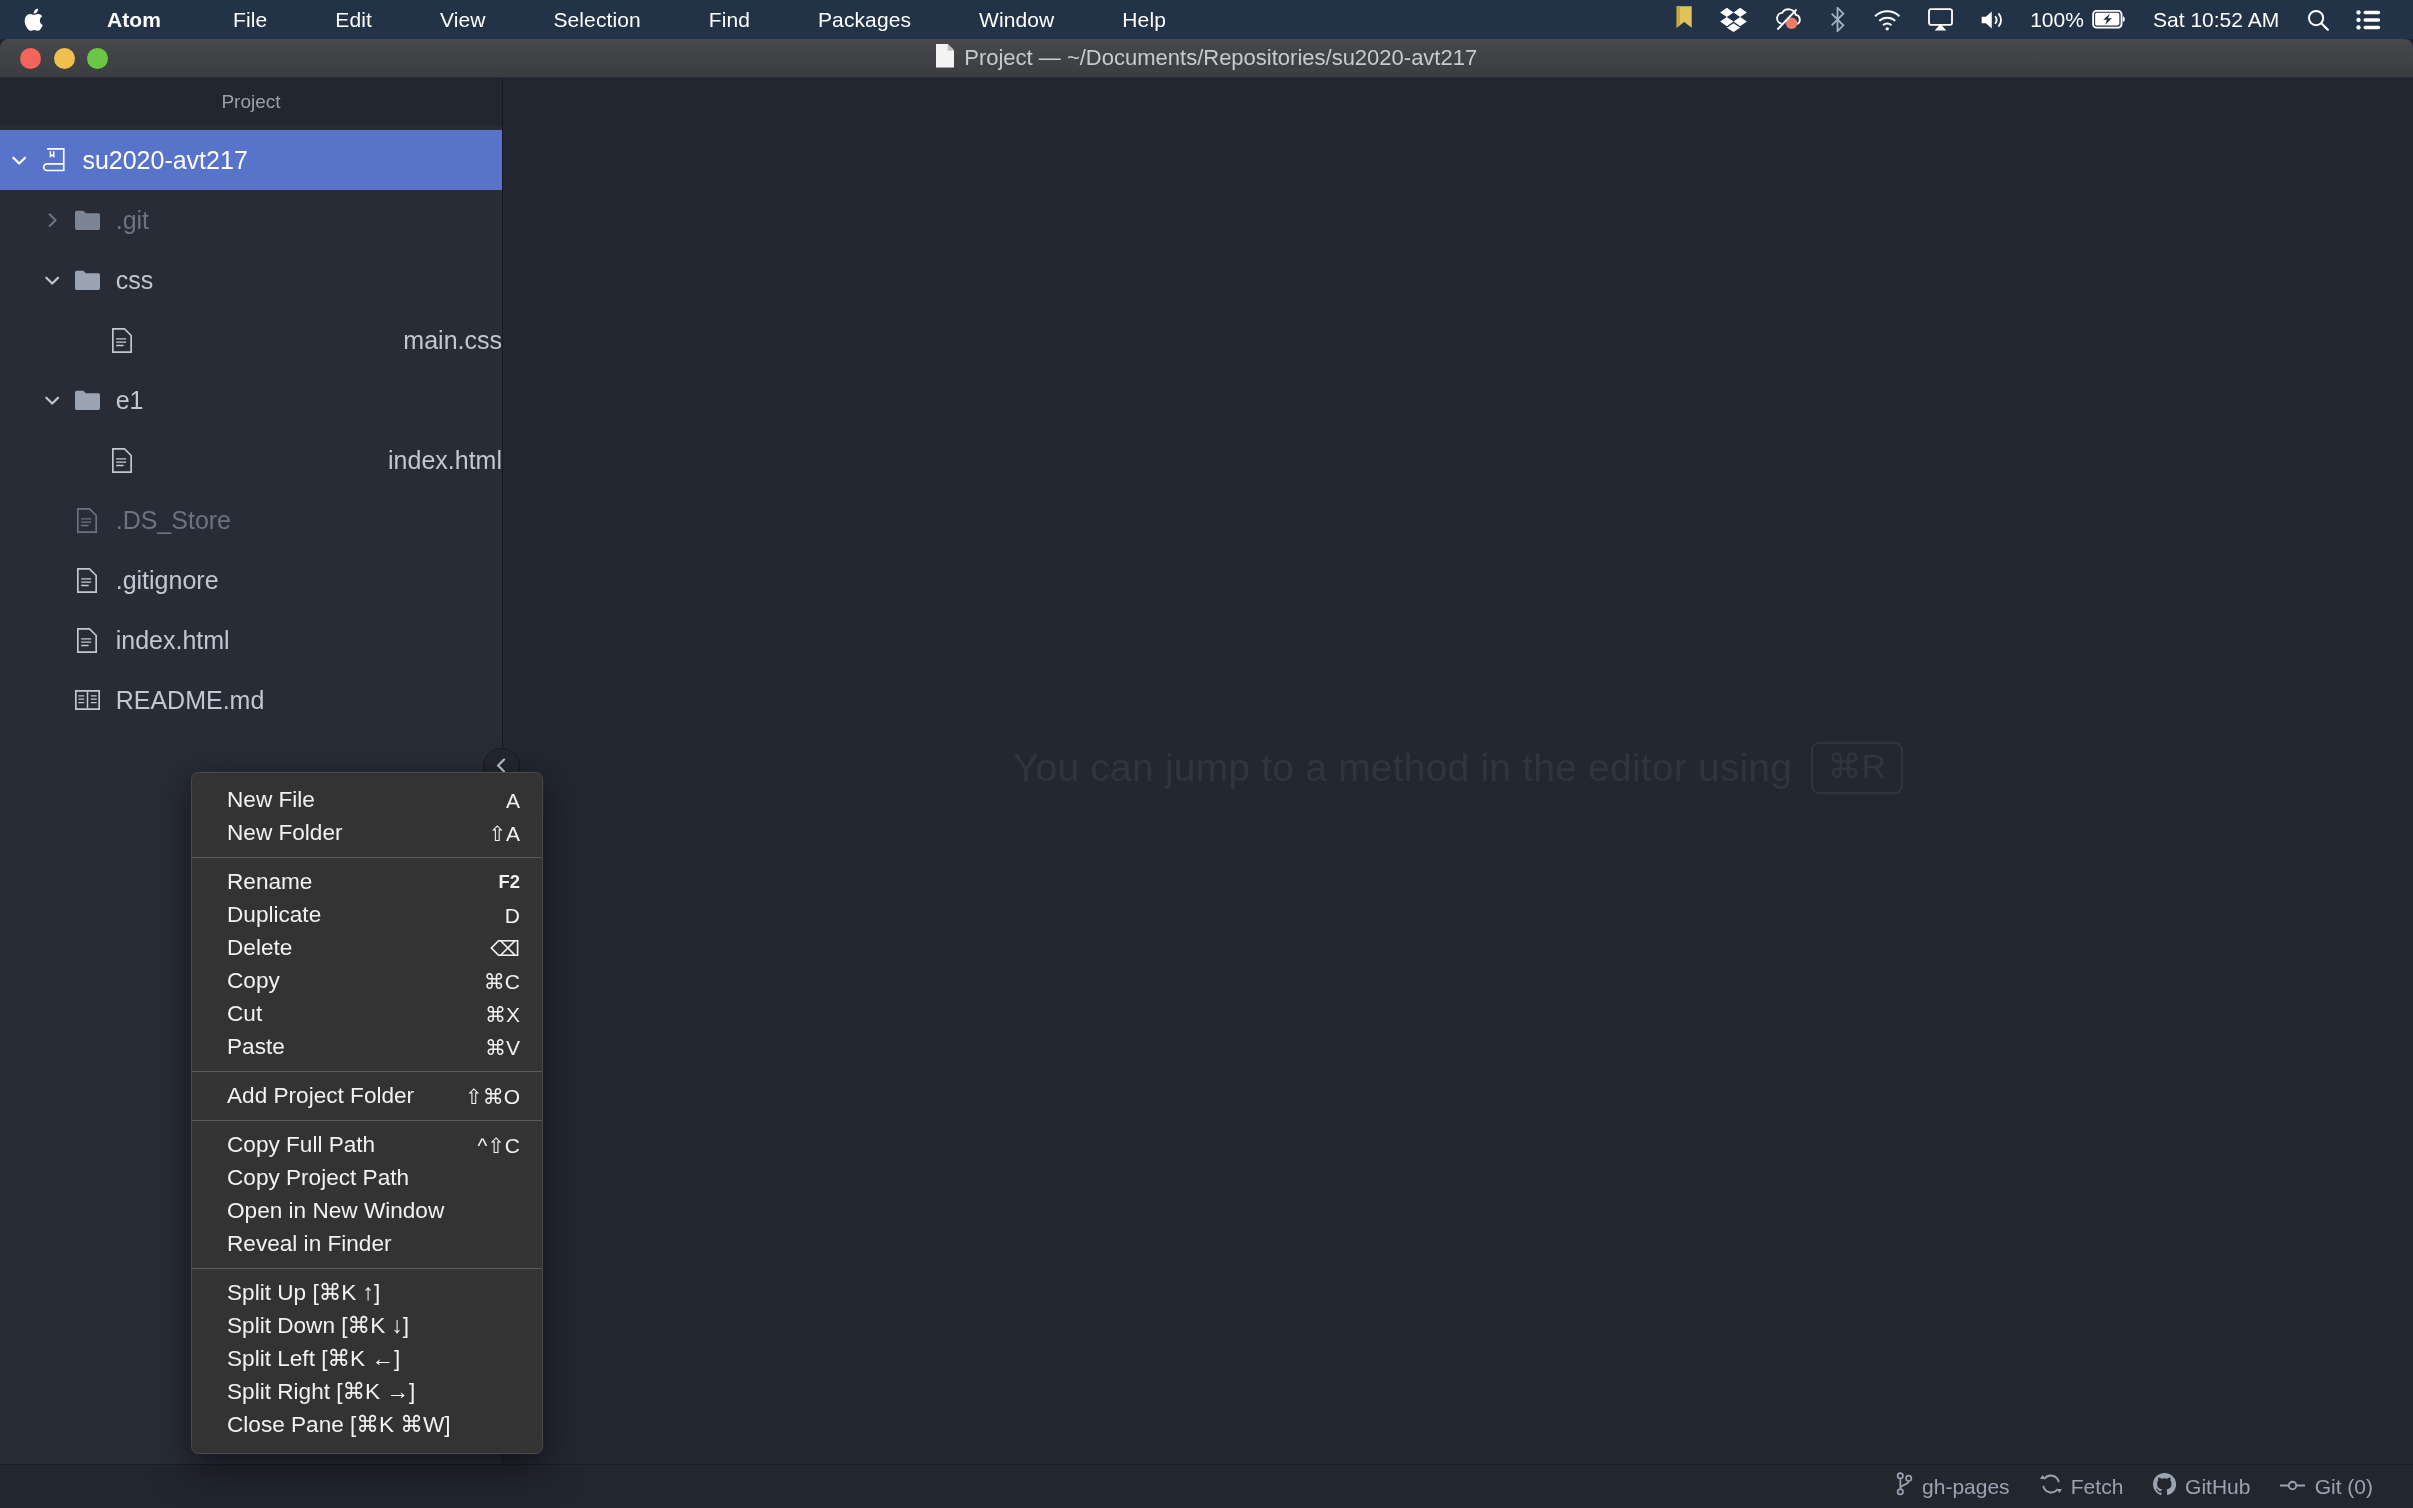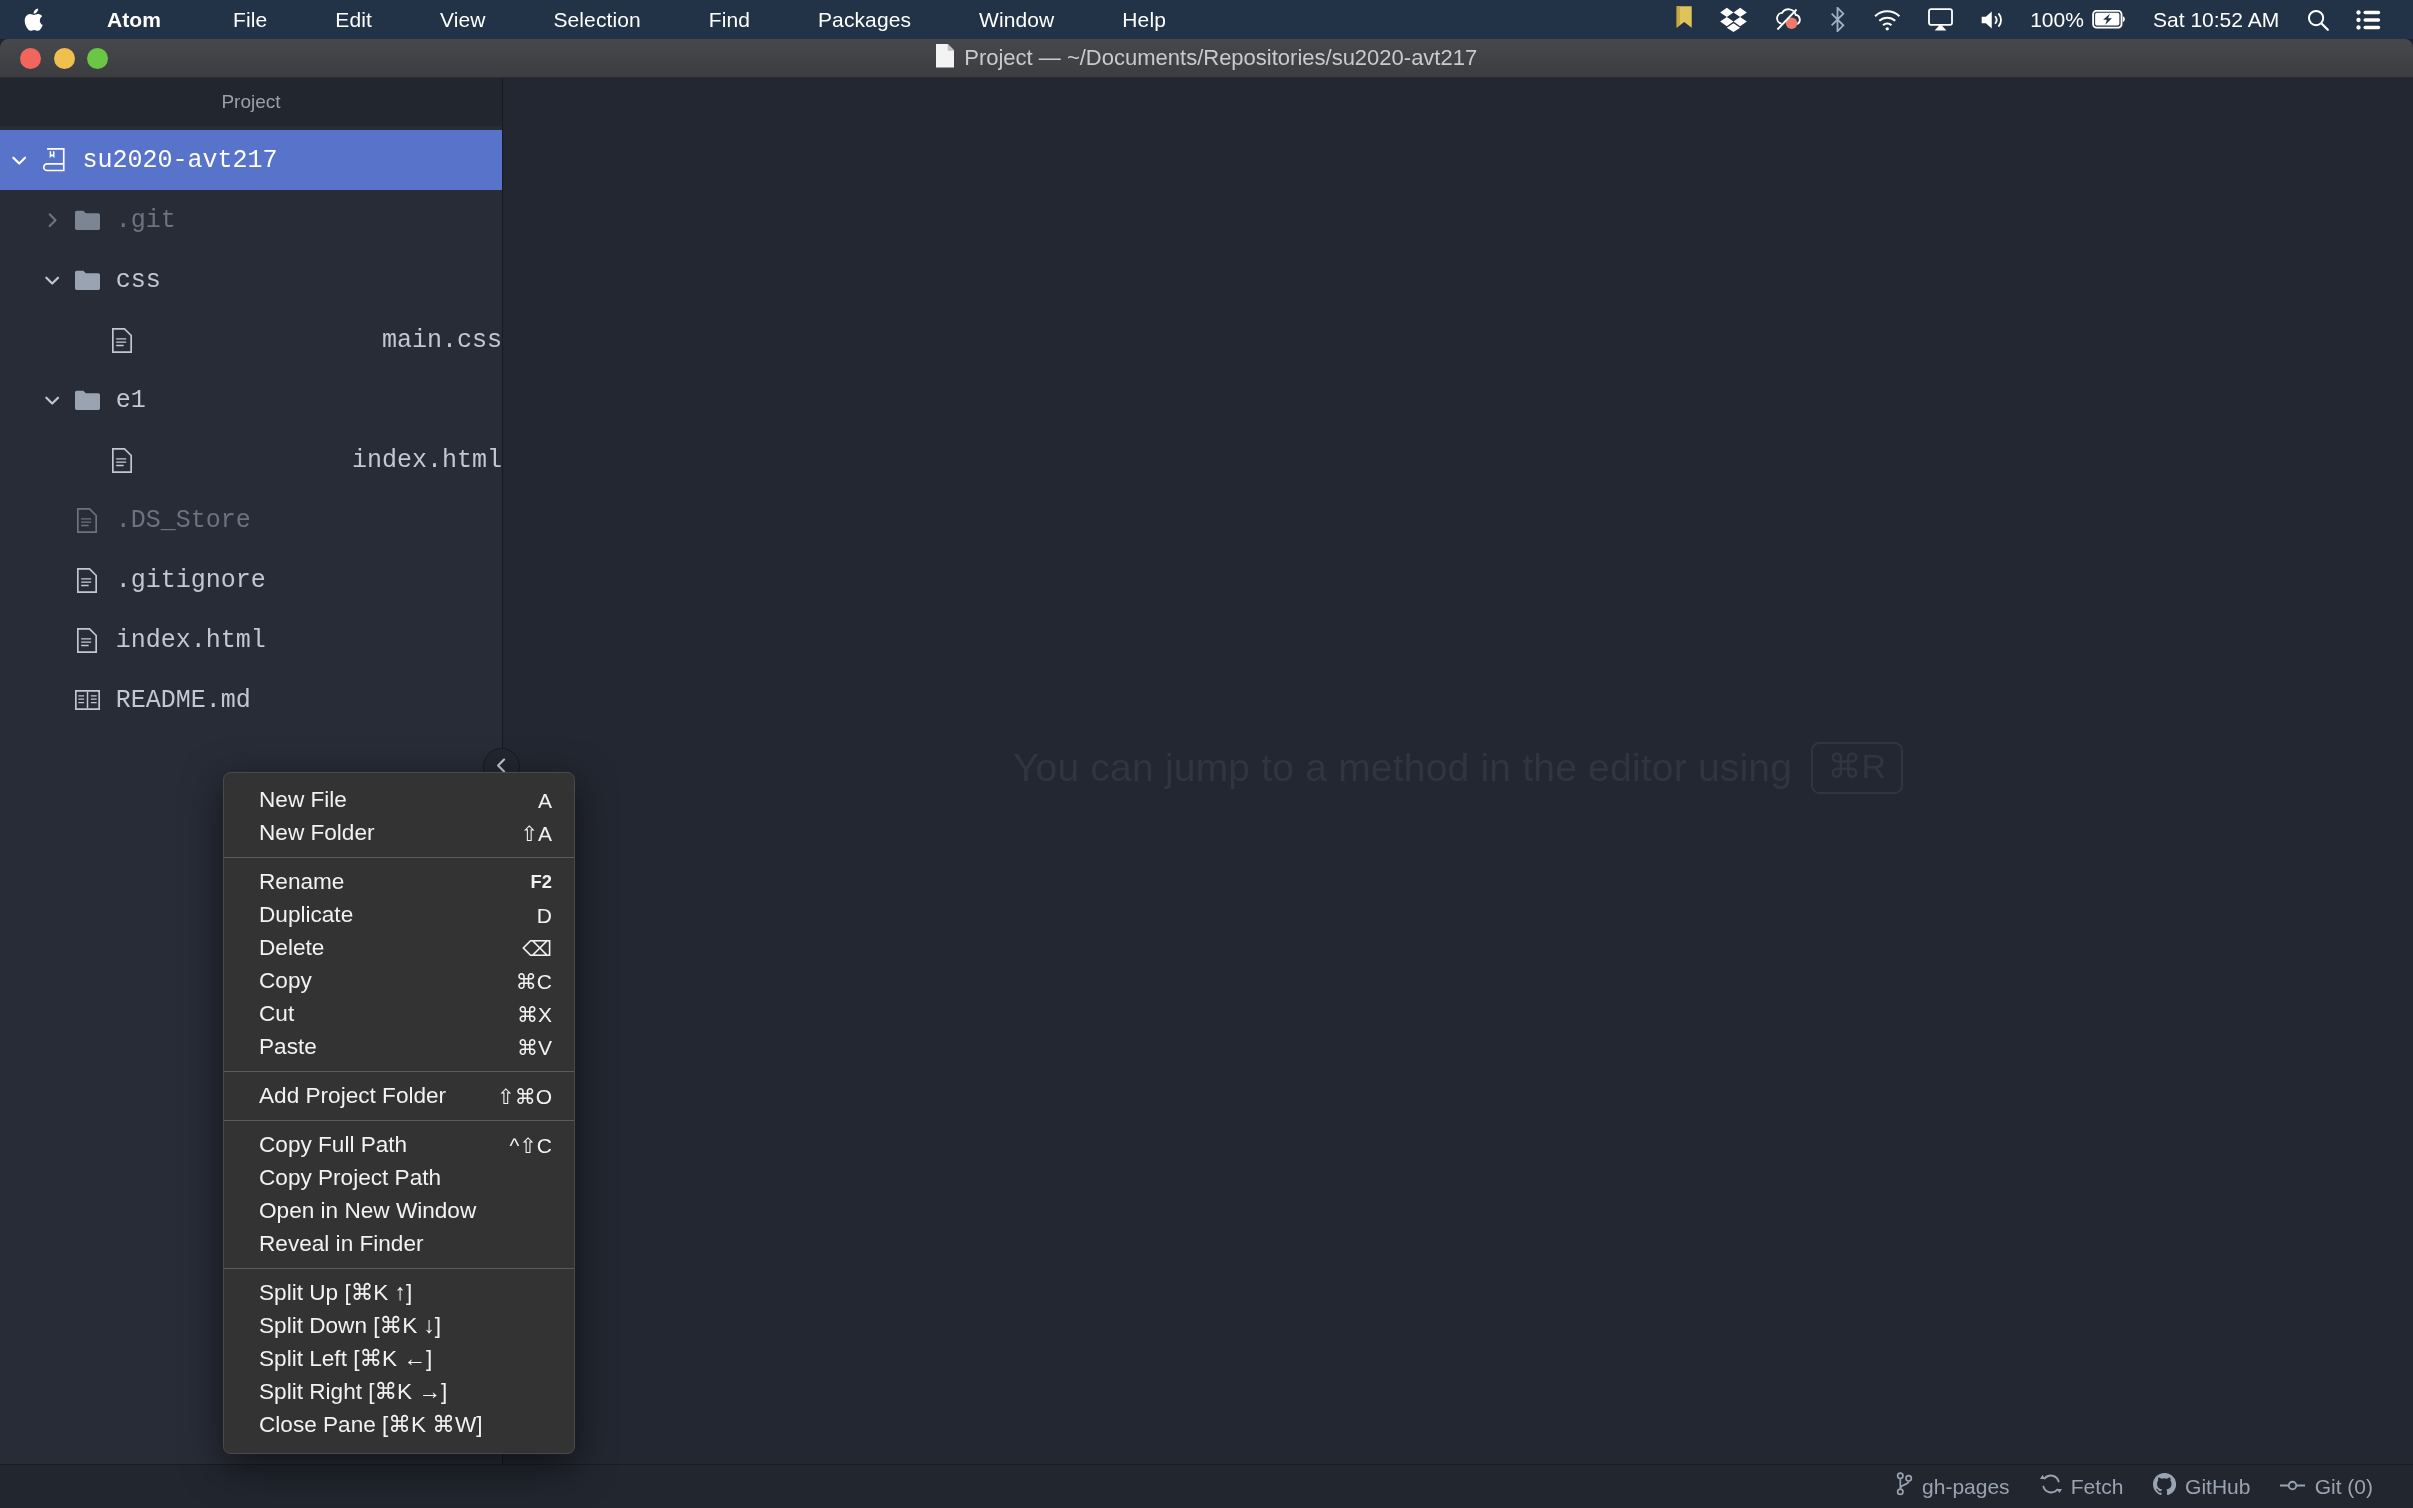--- a/index.html
+++ b/index.html
@@ -80,21 +80,20 @@
   #tree-header{
     height:48px; display:flex; align-items:center; justify-content:center;
     color:#9aa0ab; font-size:19px;
     background:#22262f;
   }
   #tree-list{ padding-top:4.2px; }
   .row{
     display:flex; align-items:center; height:60px;
     color:#c2c7d1; font-size:25px; white-space:nowrap;
     position:relative;
-    font-family:Liberation Mono, monospace;
   }
   .row.selected{ background:#5874ca; color:#ffffff; }
   .row.dim{ color:#6b7280; }
   .row .twisty{
     width:25px; flex:0 0 25px; display:flex; align-items:center; justify-content:center;
     margin-right:5px;
   }
   .row .ficon{
     width:34px; flex:0 0 34px; display:flex; align-items:center; justify-content:center;
     margin-right:11.7px;
@@ -153,21 +152,20 @@
   
   #ctxmenu{
     position:absolute; left:191px; top:733px; width:352px;
     background:#333333;
     border:0.8px solid #4a4a4a;
     border-radius:7.5px;
     box-shadow:0 11.7px 39px rgba(0,0,0,.55);
     padding:7.5px 0 7.5px 0;
     z-index:40;
     font-size:22.6px;
-    margin-left:32px;
   }
   .ctx-group{ padding:3.4px 0; }
   .ctx-sep{ height:0.8px; background:#5a5a5a; margin:4.2px 0; }
   .ctx-item{
     display:flex; align-items:center;
     height:33px; padding:0 22px 0 35px;
     color:#f2f2f2; white-space:nowrap;
   }
   .ctx-item .ctx-label{ line-height:1; }
   .ctx-item .ctx-key{

